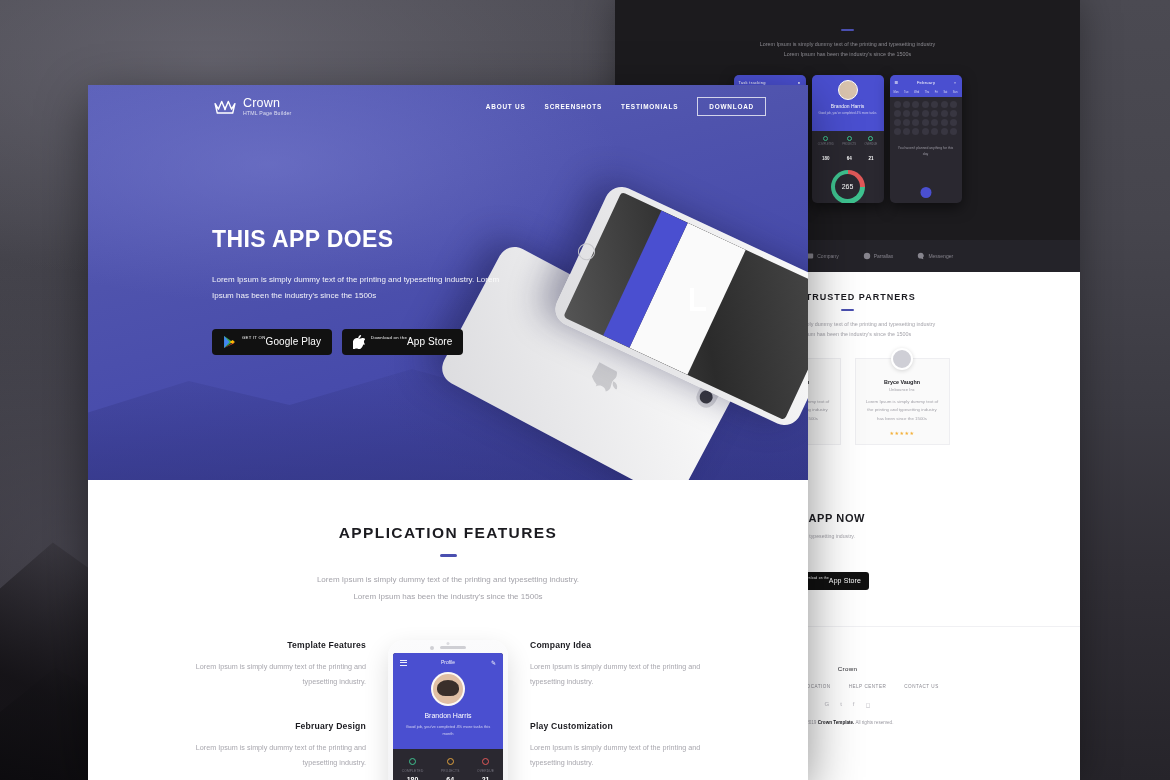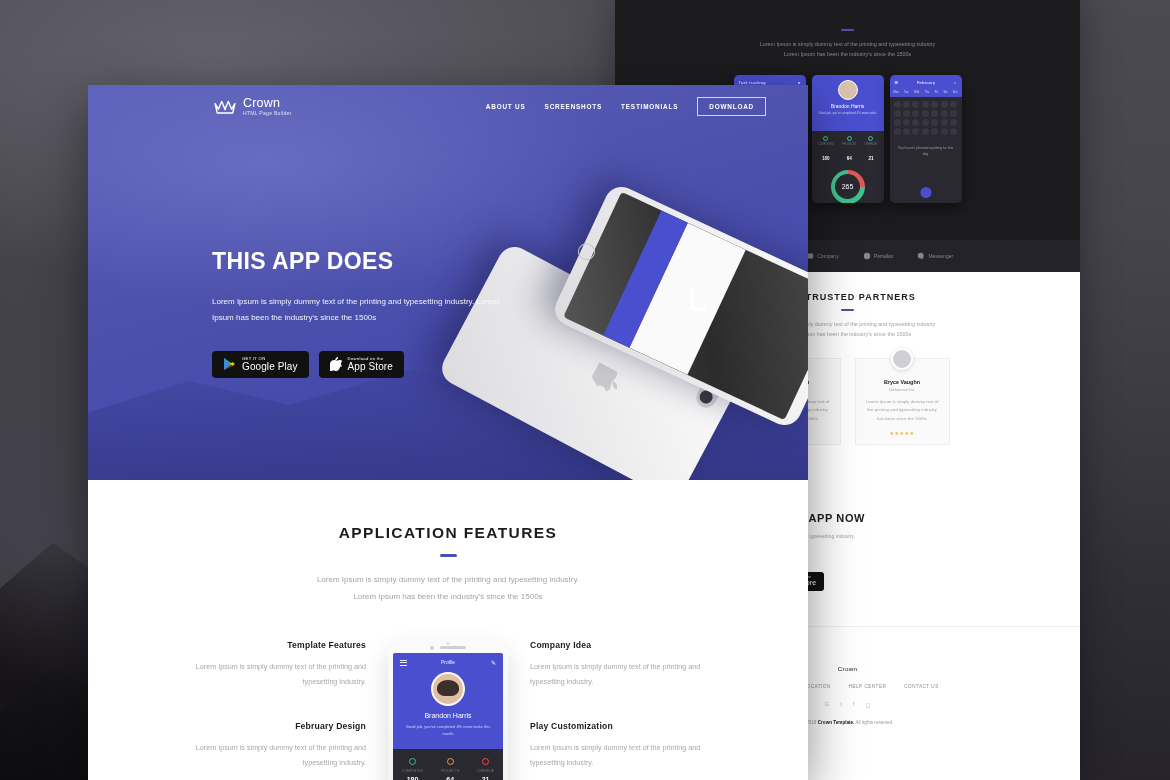--- a/index.html
+++ b/index.html
@@ -152,29 +152,29 @@
     justify-content: space-between; padding: 12px 42px 0 126px; }
   .brand { display: flex; align-items: center; gap: 7px; }
   .brand svg { width: 22px; height: 16px; }
   .brand .bt { color: #fff; font-size: 12.5px; font-weight: 400; line-height: 1.05; letter-spacing: .2px; }
   .brand .bs { color: rgba(255,255,255,.78); font-size: 5.2px; letter-spacing: .2px; }
   .nav { display: flex; align-items: center; gap: 19px; }
   .nav a { color: #fff; font-size: 6.4px; font-weight: 700; letter-spacing: .8px;
     text-decoration: none; text-transform: uppercase; }
   .nav .dl { border: 1px solid rgba(255,255,255,.75); padding: 5px 11px; }
 
-  .hero-copy { position: absolute; left: 124px; top: 140px; z-index: 3; width: 300px; margin-top: 22px; }
+  .hero-copy { position: absolute; left: 124px; top: 140px; z-index: 3; width: 300px; }
   .hero-copy h1 { color: #fff; font-size: 23px; font-weight: 700; line-height: 1.3;
     letter-spacing: .4px; text-transform: uppercase; }
   .hero-copy p { color: rgba(255,255,255,.92); font-size: 8px; line-height: 2.05; margin-top: 17px; }
   .store-row { display: flex; gap: 10px; margin-top: 24px; }
 
   .badge { background: #111; border-radius: 4px; display: flex; align-items: center;
     gap: 6px; padding: 6px 11px; }
-  .badge .bx { display: flex; flex-direction: column; line-height: 1.1; }
+  .badge .bx { display: flex; flex-direction: row; line-height: 1.1; }
   .badge .b1 { color: #fff; font-size: 4.2px; letter-spacing: .3px; }
   .badge .b2 { color: #fff; font-size: 10px; font-weight: 400; letter-spacing: .1px; }
   .badge.sm { padding: 4px 8px; border-radius: 3px; }
   .badge.sm .b1 { font-size: 3px; }
   .badge.sm .b2 { font-size: 7px; }
 
   
   .phones { position: absolute; right: 20px; top: 95px; width: 280px; height: 300px; z-index: 2; }
   .ph {
     position: absolute; border-radius: 17px; background: linear-gradient(135deg,#fdfdfd,#dcdcdf);

